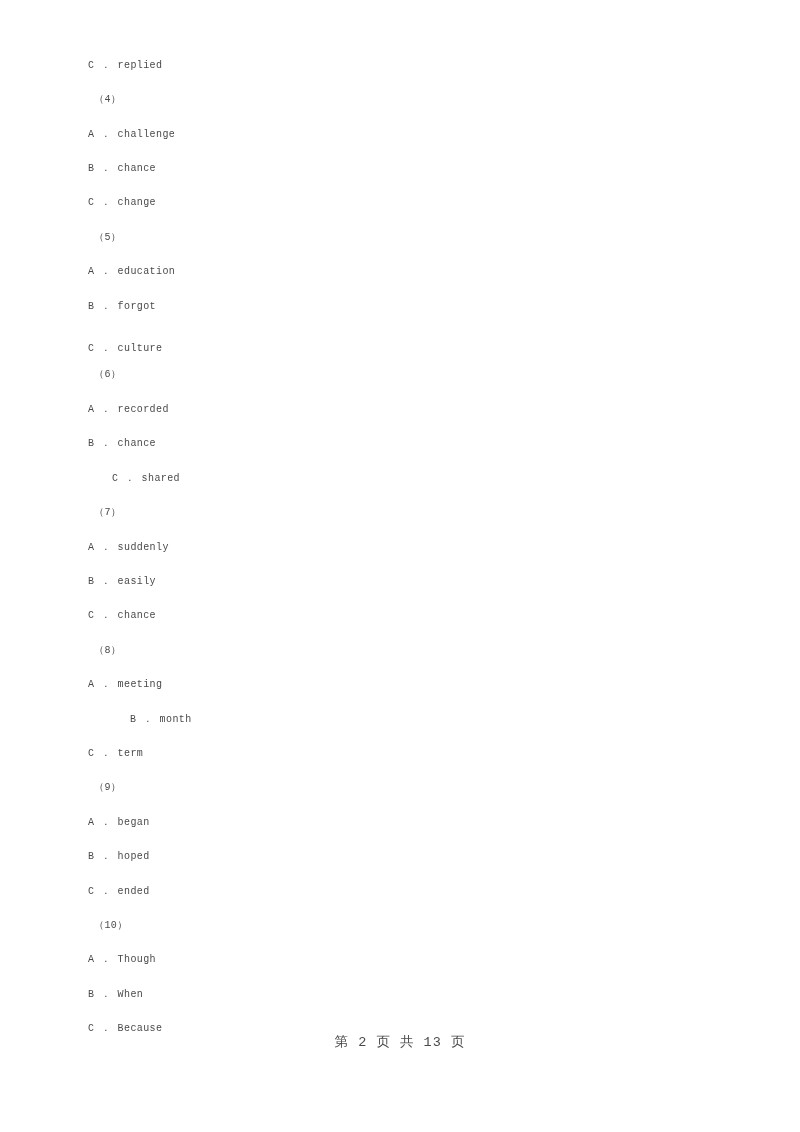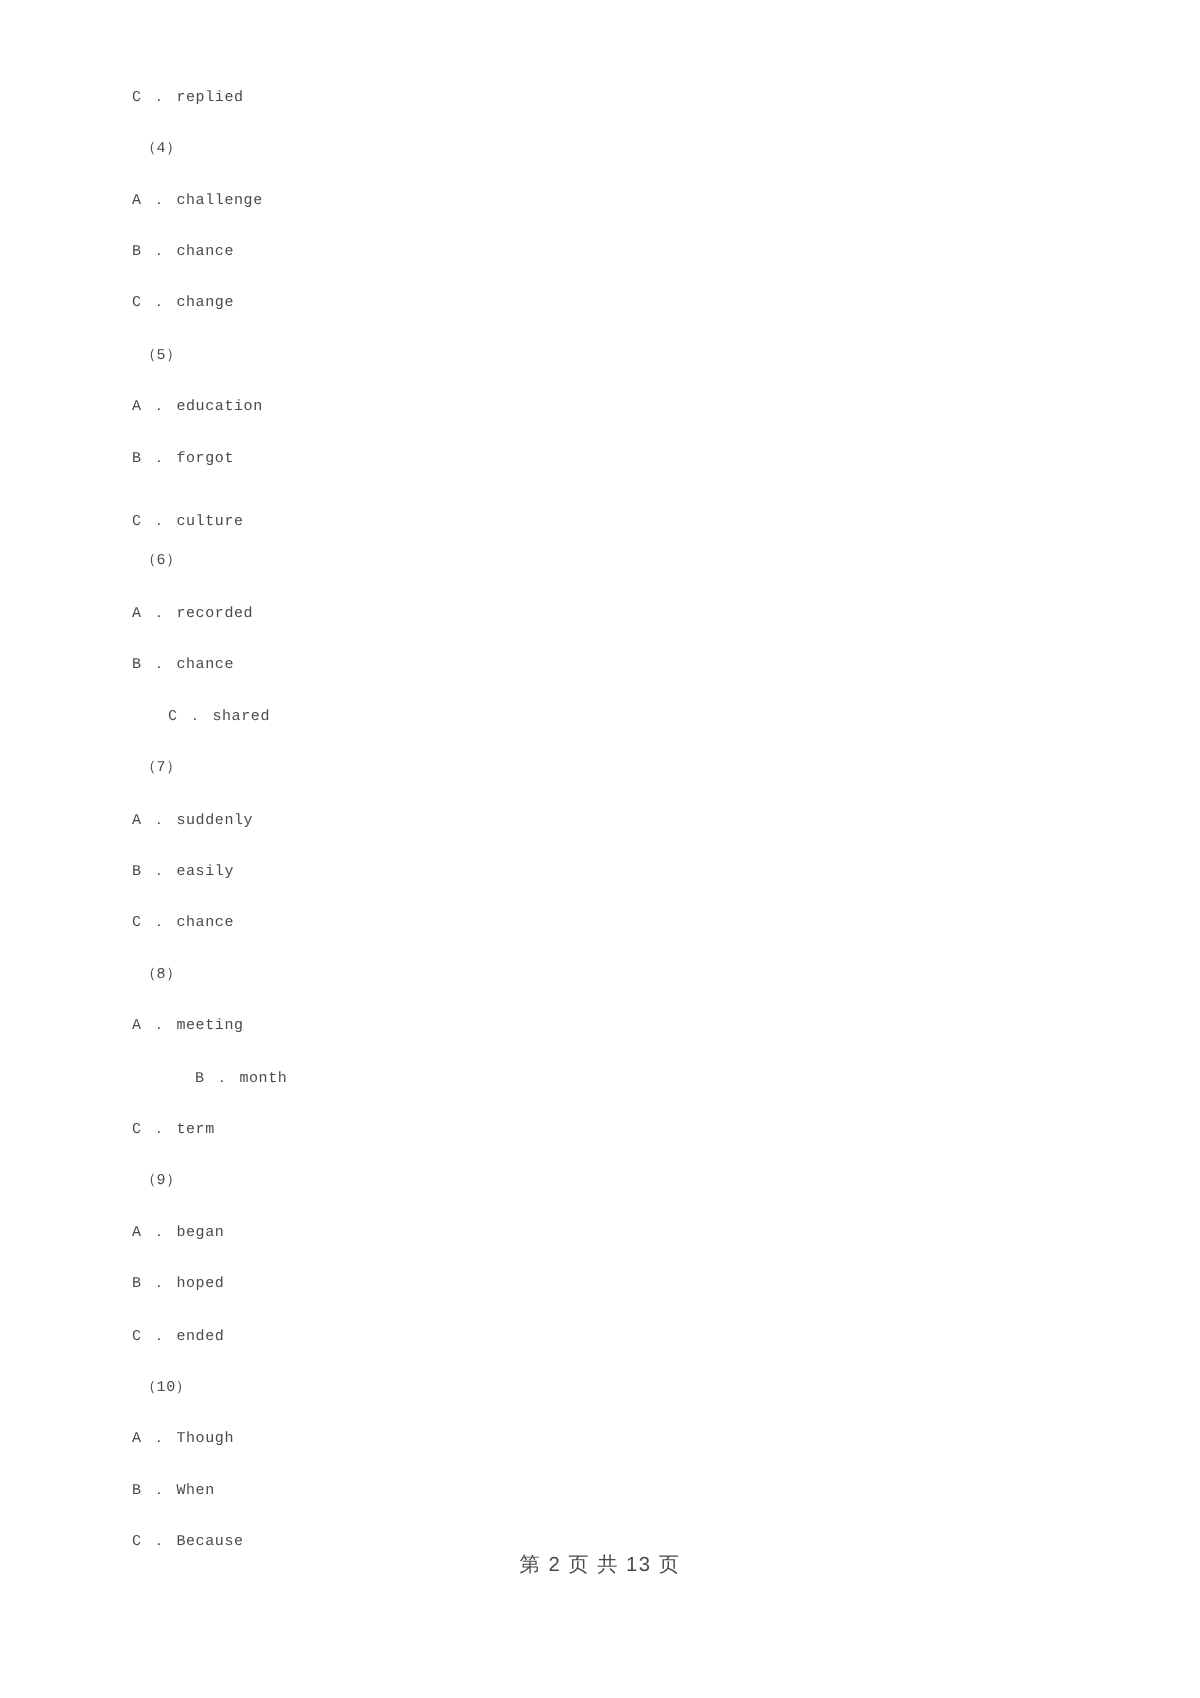--- a/index.html
+++ b/index.html
@@ -49,21 +49,21 @@
   .footer {
     position: absolute;
     left: 0;
     top: 1030px;
     width: 800px;
     text-align: center;
     color: #4a4a4a;
     font-size: 13.5px;
     line-height: 26px;
     white-space: pre;
-    font-family: Liberation Sans, sans-serif;
+    font-family: Liberation Mono, monospace;
     letter-spacing: 1px;
   }
 </style>
 </head>
 <body>
 
 <div class="page">
   <div class="content" id="content-root">
       <div class="line option" style="top: 49px;">C ． replied</div>
       <div class="line qnum" style="top: 83px;">（4）</div>

